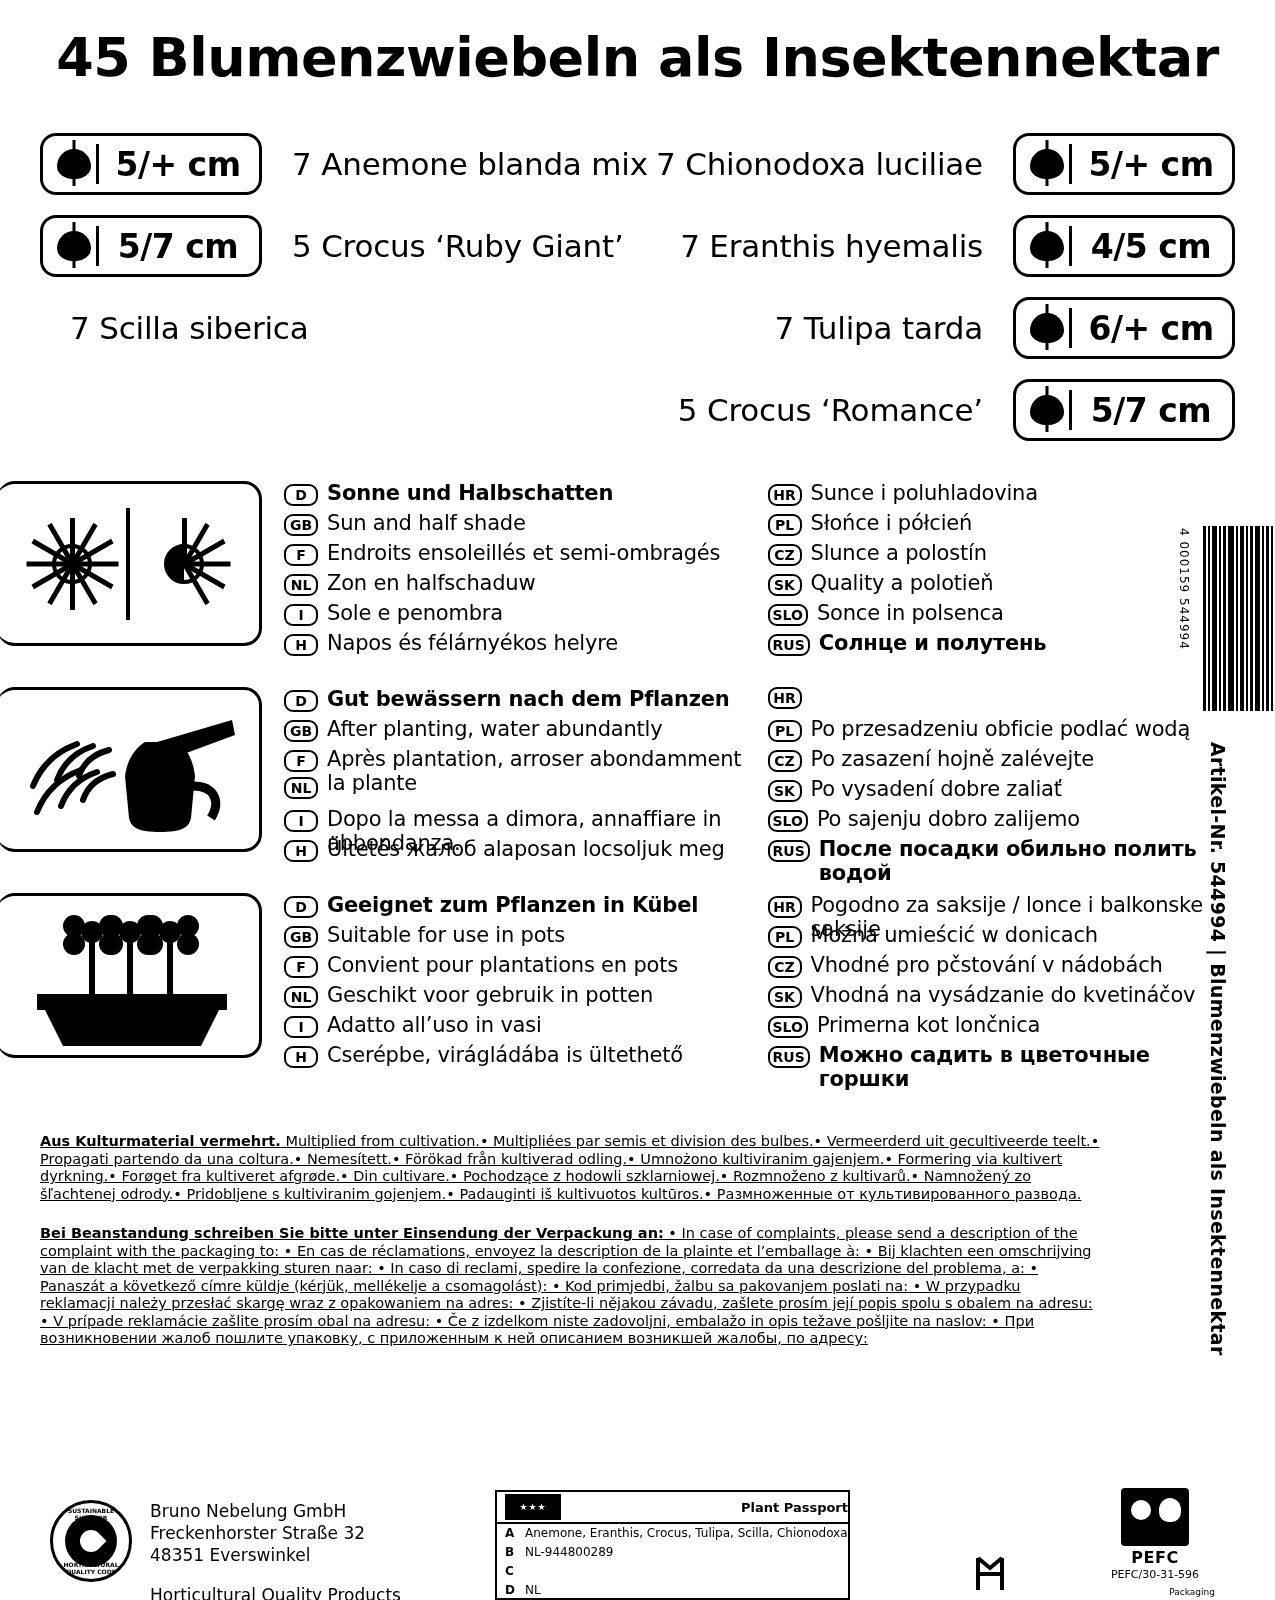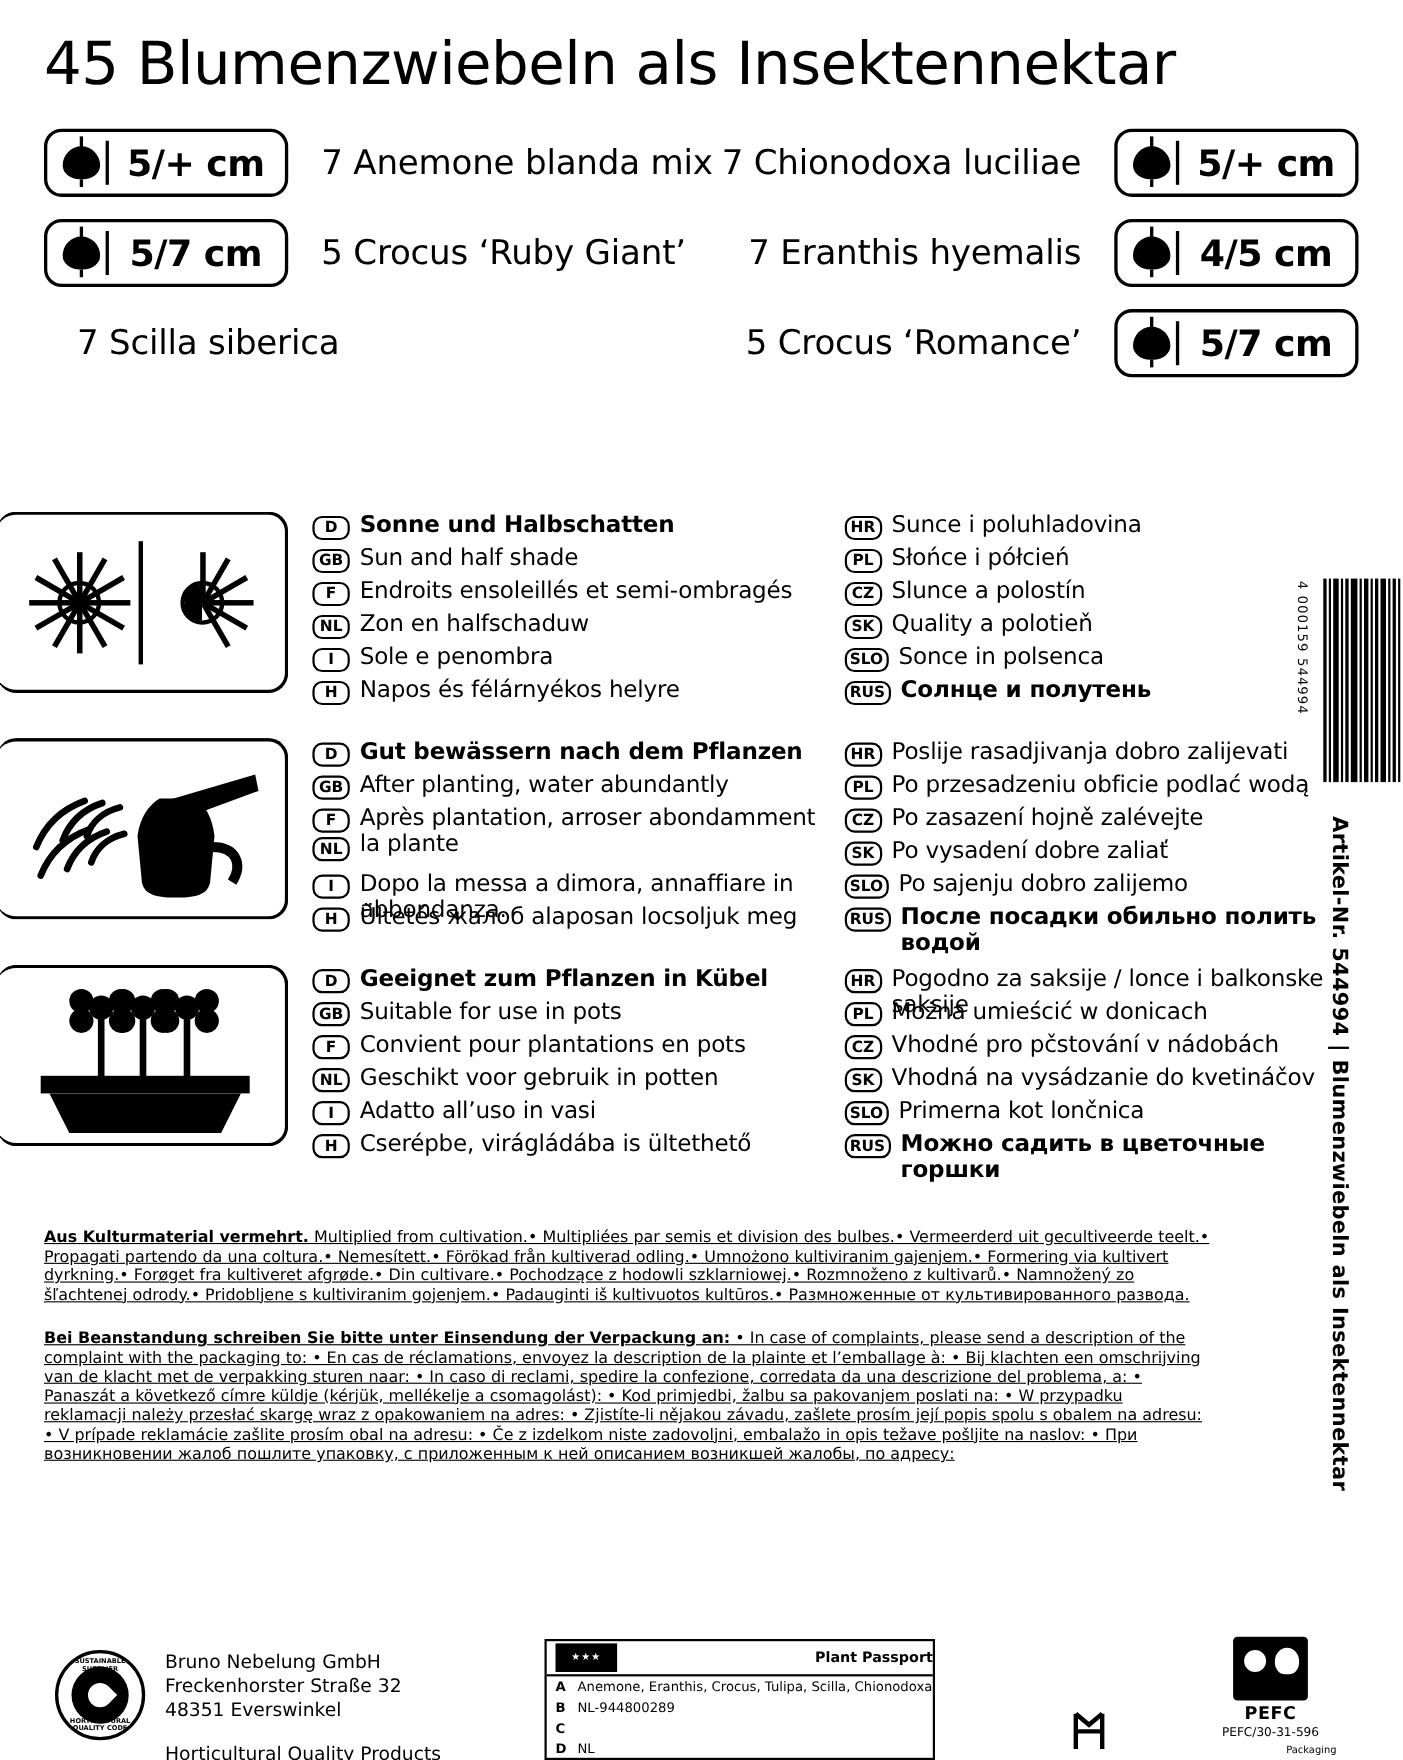--- a/index.html
+++ b/index.html
@@ -11,24 +11,24 @@
     color:#000;
     position:relative;
     overflow:hidden;
   }
   .page { position:relative; width:1275px; height:1600px; padding:0 40px; }
 
   
   .title {
     font-family:"DejaVu Sans", sans-serif;
     font-size:54px;
-    font-weight:400;
+    font-weight:700;
     letter-spacing:-0.5px;
-    text-align:left;
-    margin:26px 0 18px 0;
+    text-align:center;
+    margin:26px 0 34px 0;
     white-space:nowrap;
   }
 
   
   .bulbs { position:relative; height:340px; }
   .bulb-row { display:flex; align-items:center; height:82px; }
   .col-left { position:absolute; left:0; width:620px; }
   .col-right { position:absolute; right:0; width:600px; }
 
   .size-box {
@@ -268,20 +268,30 @@
         </div>
       </div>
       <div class="bulb-row">
         <div class="bulb-name right-name">7 Eranthis hyemalis</div>
         <div class="size-box">
           <div class="bulb-icon">
               <span class="bulbshape"></span>
               <span class="tick"></span>
             </div>
           <div class="size-text">4/5 cm</div>
+        </div>
+      </div>
+      <div class="bulb-row">
+        <div class="bulb-name right-name">7 Tulipa tarda</div>
+        <div class="size-box">
+          <div class="bulb-icon">
+              <span class="bulbshape"></span>
+              <span class="tick"></span>
+            </div>
+          <div class="size-text">6/+ cm</div>
         </div>
       </div>
       <div class="bulb-row">
         <div class="bulb-name right-name">5 Crocus ‘Romance’</div>
         <div class="size-box">
           <div class="bulb-icon">
               <span class="bulbshape"></span>
               <span class="tick"></span>
             </div>
           <div class="size-text">5/7 cm</div>
@@ -419,21 +429,20 @@
               <span class="lang-text">Dopo la messa a dimora, annaffiare in abbondanza.</span>
             </div>
           <div class="lang-row">
               <span class="lang-code">H</span>
               <span class="lang-text">Ültetés жалоб alaposan locsoljuk meg</span>
             </div>
         </div>
         <div class="lang-col right">
           <div class="lang-row">
               <span class="lang-code">HR</span>
-              <span class="lang-text">Poslije rasadjivanja dobro zalijevati</span>
             </div>
           <div class="lang-row">
               <span class="lang-code">PL</span>
               <span class="lang-text">Po przesadzeniu obficie podlać wodą</span>
             </div>
           <div class="lang-row">
               <span class="lang-code">CZ</span>
               <span class="lang-text">Po zasazení hojně zalévejte</span>
             </div>
           <div class="lang-row">

